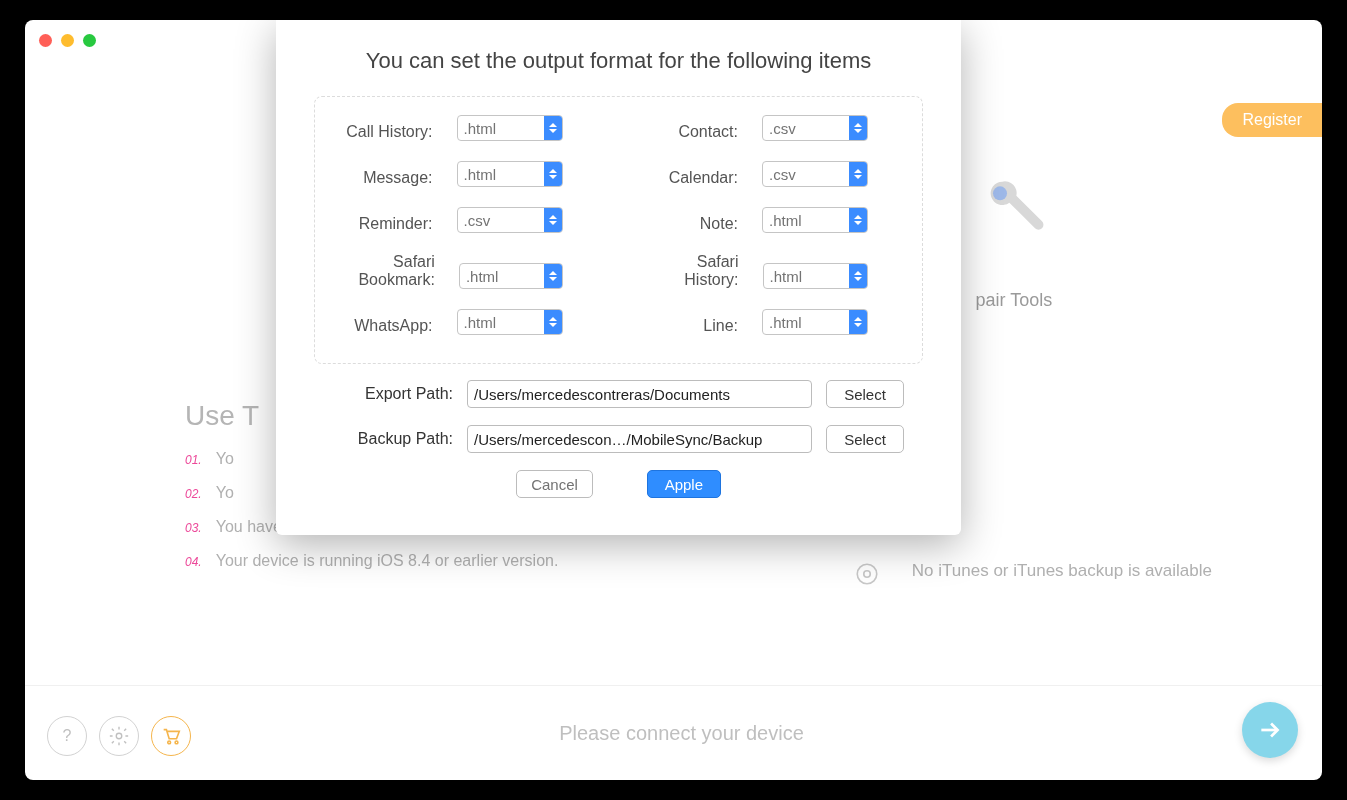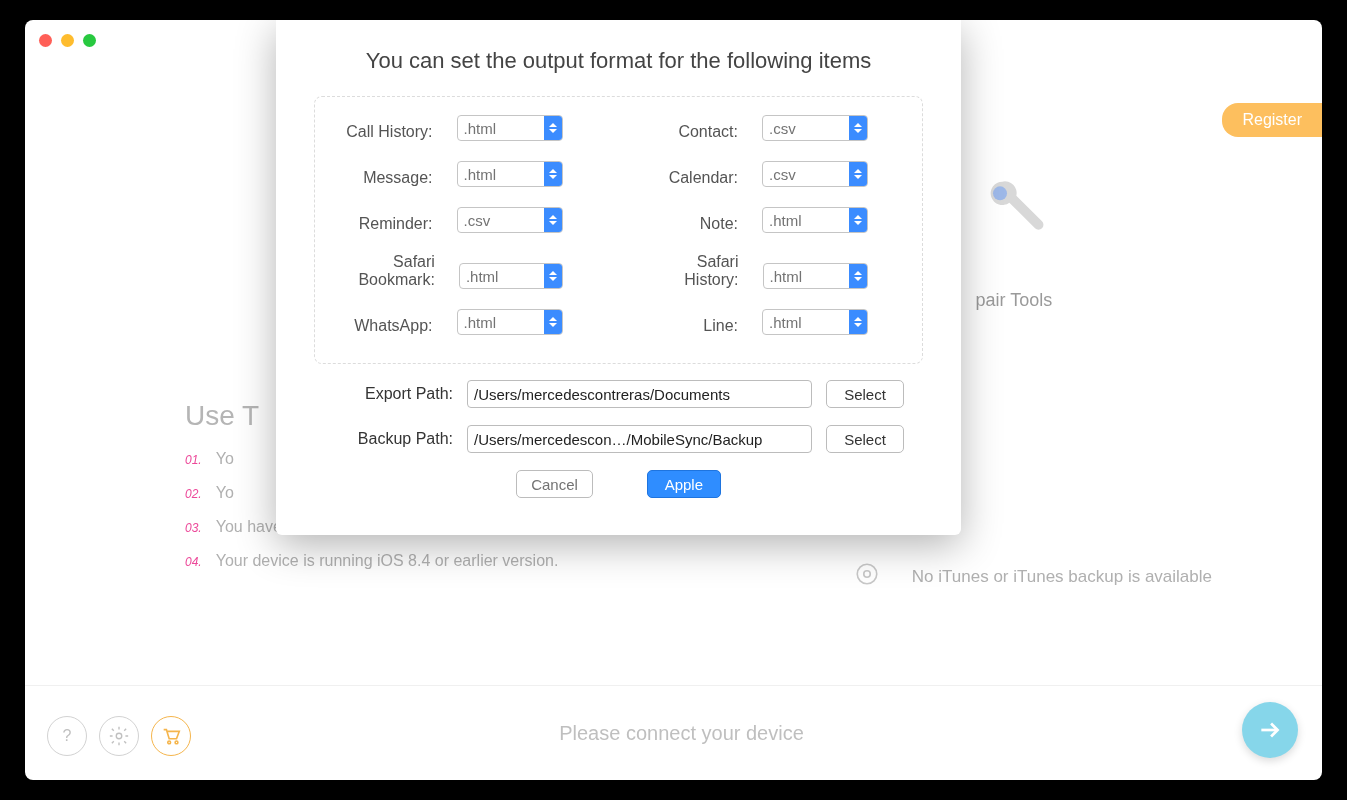--- a/index.html
+++ b/index.html
@@ -18,21 +18,21 @@
 .ipad-icon { width: 60px; height: 80px; background: #f4f5f6; border: 1px solid #e0e0e0; border-radius: 6px; position: absolute; left: 10px; top: 0; }
 .ipad-icon2 { width: 50px; height: 70px; background: #eceff1; border: 1px solid #d0d0d0; border-radius: 6px; position: absolute; left: 28px; top: 10px; }
 .wrench-icon svg { width: 70px; height: 70px; }
 .tile-label { font-size: 18px; color: #9a9a9a; }
 .use-section { position: absolute; left: 160px; top: 380px; }
 .use-title { font-size: 28px; color: #b5b5b5; margin-bottom: 18px; font-weight: 400; }
 .use-list { list-style: none; }
 .use-list li { font-size: 16px; color: #b0b0b0; margin-bottom: 16px; }
 .use-list .num { color: #ec4899; font-size: 12px; font-style: italic; margin-right: 14px; text-align: center; }
 .right-notes { position: absolute; right: 110px; top: 495px; }
-.right-notes .note-row { display: flex; align-items: flex-end; gap: 32px; font-size: 17px; color: #b0b0b0; margin-bottom: 26px; }
+.right-notes .note-row { display: flex; align-items: flex-start; gap: 32px; font-size: 17px; color: #b0b0b0; margin-bottom: 26px; }
 .note-row svg { width: 26px; height: 26px; stroke: #c8c8c8; fill: none; stroke-width: 1.5; }
 .divider { position: absolute; left: 0; right: 0; bottom: 94px; height: 1px; background: #f0f0f0; }
 .footer { position: absolute; left: 16px; right: 0; bottom: 0; height: 94px; display: flex; align-items: center; justify-content: center; }
 .footer-text { font-size: 20px; color: #bfbfbf; }
 .footer-left { position: absolute; left: 22px; bottom: 24px; display: flex; gap: 12px; }
 .circ-btn { width: 40px; height: 40px; border: 1.5px solid #d2d2d2; border-radius: 50%; display: flex; align-items: center; justify-content: center; color: #c0c0c0; }
 .circ-btn.cart { border-color: #f5b54c; color: #f5b54c; }
 .next-fab { position: absolute; right: 24px; bottom: 22px; width: 56px; height: 56px; border-radius: 50%; background: #86d6ea; display: flex; align-items: center; justify-content: center; box-shadow: 0 3px 8px rgba(0,0,0,0.15); }
 .next-fab svg { stroke: #fff; stroke-width: 2.5; fill: none; }
 

